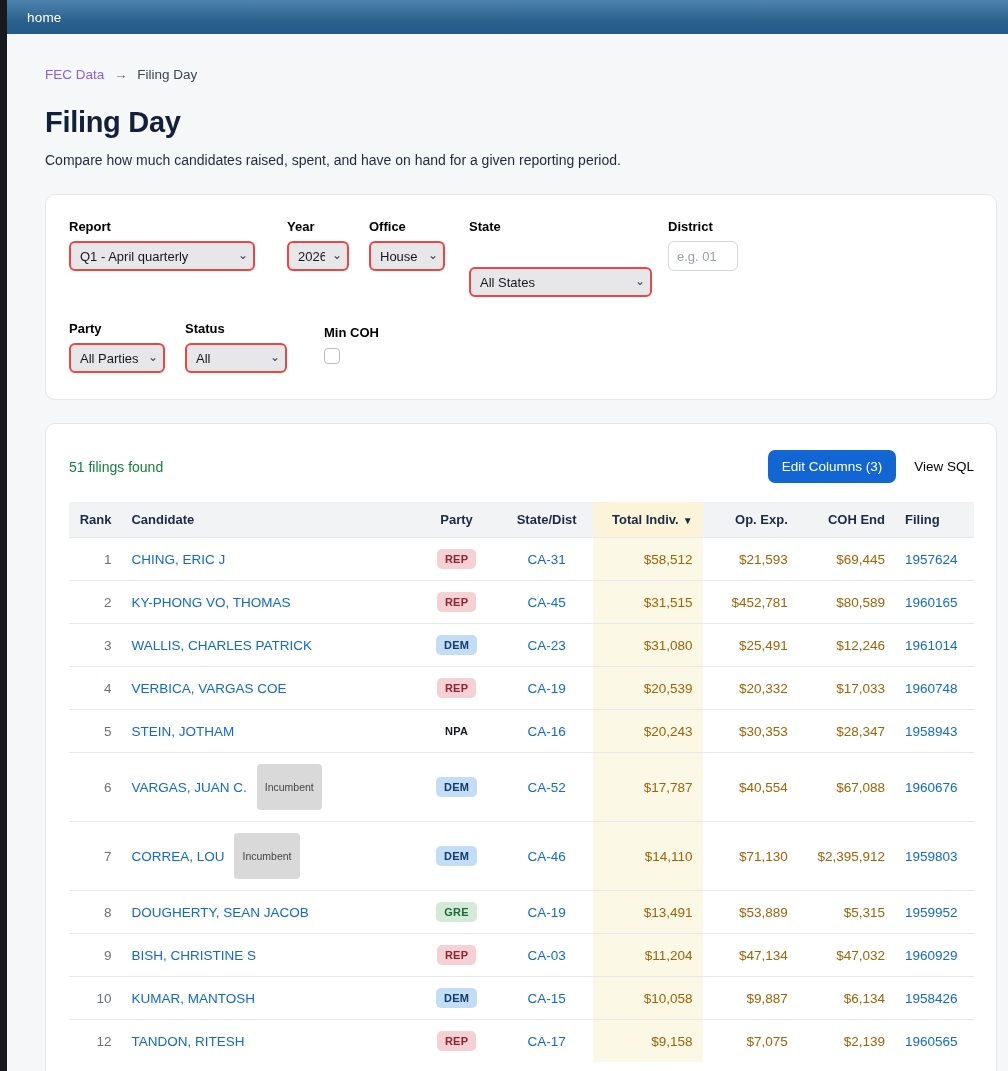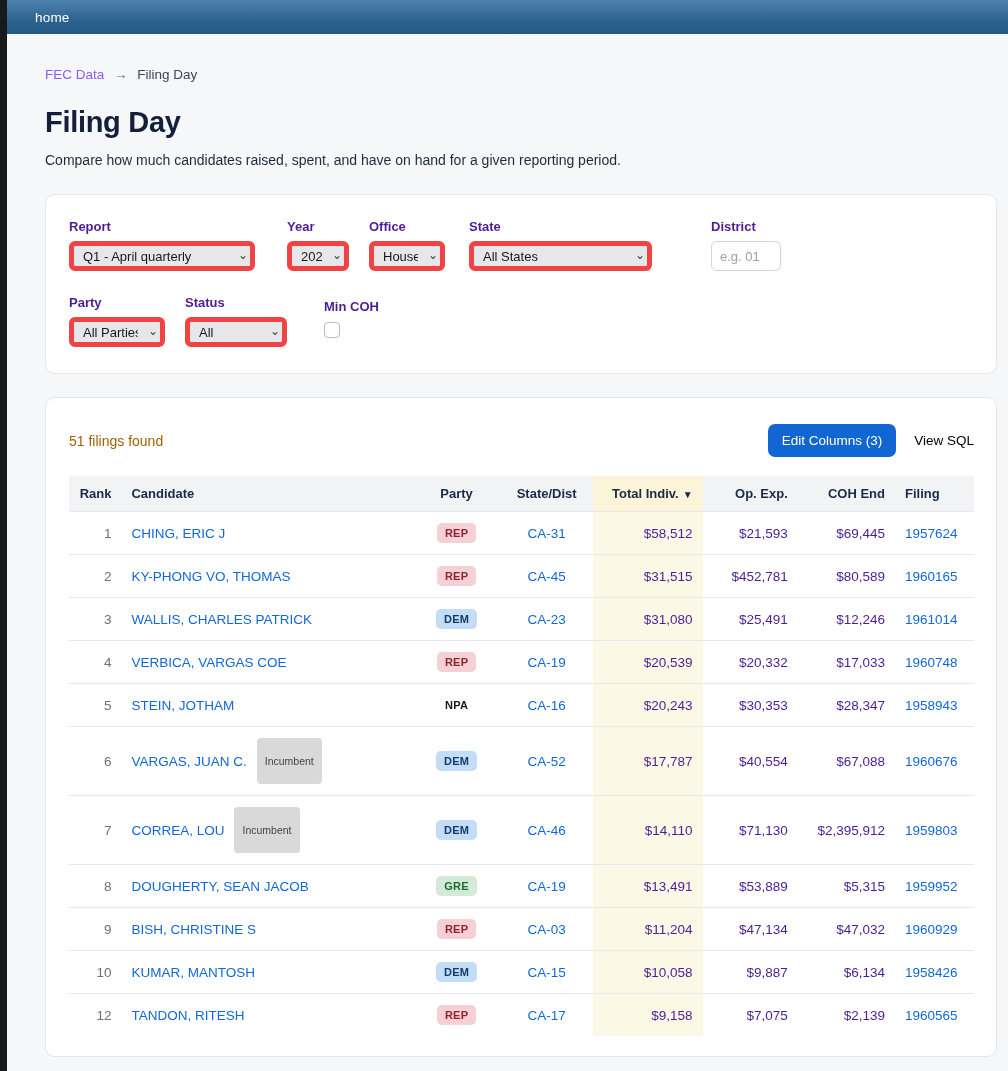--- a/index.html
+++ b/index.html
@@ -13,21 +13,21 @@
   .edge-strip {
     position: absolute; left: 0; top: 0; width: 7px; height: 1071px;
     background: #17191d; z-index: 10;
   }
   
   .topbar {
     margin-left: 7px;
     height: 34px;
     background: linear-gradient(180deg, #4d83ad 0%, #2c628e 60%, #235a88 100%);
     display: flex; align-items: center;
-    padding-left: 28px;
+    padding-left: 20px;
   }
   .topbar a {
     color: #ffffff; font-size: 13.5px; text-decoration: none; letter-spacing: .2px;
   }
   .content { margin-left: 7px; padding: 0 11px 0 38px; }
 
   
   .breadcrumb { margin-top: 33px; font-size: 13.5px; color: #3c4658; }
   .breadcrumb a { color: #8b5cf6; text-decoration: none; }
   .breadcrumb .sep { color: #5a6372; margin: 0 6px; }
@@ -37,39 +37,39 @@
 
   .card {
     background: #ffffff;
     border: 1px solid #e3e6ea;
     border-radius: 10px;
   }
   .filters-card { margin-top: 26px; padding: 24px 23px 26px 23px; }
   .filter-row { display: flex; align-items: flex-start; }
   .filter-row + .filter-row { margin-top: 24px; }
   .field { display: flex; flex-direction: column; }
-  .field label { font-size: 13px; font-weight: 700; color: #4c1d95; margin-bottom: 7px; }
+  .field label { font-size: 13px; font-weight: 700; color: #000000; margin-bottom: 7px; }
   .field-report { width: 186px; margin-right: 32px; }
   .field-year   { width: 62px;  margin-right: 20px; }
   .field-office { width: 76px;  margin-right: 24px; }
-  .field-state  { width: 183px; margin-right: 59px; }
+  .field-state  { width: 183px; margin-right: 16px; gap: 26px; }
   .field-district { width: 70px; }
   .field-party  { width: 96px;  margin-right: 20px; }
   .field-status { width: 102px; margin-right: 37px; }
   .field-mincoh label { margin-top: 4px; margin-bottom: 8px; }
 
   .select-wrap { position: relative; }
   select {
     width: 100%;
     height: 30px;
     font-family: "Liberation Sans", sans-serif;
     font-size: 13px;
     color: #15181d;
     background: #e7e7ea;
-    border: 5px solid #ef4444;
+    border: 2px solid #ef4444;
     border-radius: 6px;
     padding: 0 22px 0 9px;
     appearance: none;
     -webkit-appearance: none;
   }
   .select-wrap .chev {
     position: absolute; right: 7px; top: 7px;
     font-size: 12px; color: #3c3f45; pointer-events: none;
   }
   input.text-input {
@@ -87,21 +87,21 @@
     width: 16px; height: 16px;
     border: 1.5px solid #b9bcc1;
     border-radius: 4px;
     background: #ffffff;
     cursor: pointer;
   }
 
   
   .results-card { margin-top: 23px; padding: 20px 22px 0 23px; height: 660px; overflow: hidden; }
   .results-toolbar { display: flex; align-items: center; margin-top: 6px; }
-  .summary { font-size: 14px; color: #a16207; }
+  .summary { font-size: 14px; color: #15803d; }
   .toolbar-right { margin-left: auto; display: flex; align-items: center; gap: 18px; }
   .btn-primary {
     background: #1266d4; color: #ffffff;
     font-family: "Liberation Sans", sans-serif;
     font-size: 13.5px; font-weight: 400;
     border: none; border-radius: 7px;
     padding: 9px 14px; cursor: pointer;
   }
   .link { color: #000000; font-size: 13.5px; text-decoration: none; cursor: pointer; }
 
@@ -121,21 +121,21 @@
   .col-rank { width: 50px; text-align: right; }
   .col-cand { text-align: left; width: 288px; }
   .col-party { text-align: center; width: 86px; }
   .col-state { text-align: center; width: 92px; }
   .col-total { text-align: right; width: 108px; }
   .col-opexp { text-align: right; width: 94px; }
   .col-coh { text-align: right; width: 96px; }
   .col-filing { text-align: left; width: 78px; }
   td.col-total { background: #fcf8e6; }
   td.col-rank { color: #6a7178; }
-  td.col-total, td.col-opexp, td.col-coh { color: #4c1d95; }
+  td.col-total, td.col-opexp, td.col-coh { color: #a16207; }
   a.cand-link, a.state-link, a.filing-link { color: #1168d8; text-decoration: none; }
   .sort-icon { font-size: 10px; margin-left: 4px; color: #1b2945; }
 
   .badge {
     display: inline-block;
     font-size: 11px; font-weight: 700;
     padding: 4px 8px; border-radius: 5px;
     letter-spacing: .2px;
   }
   .badge-rep { background: #f5d0d5; color: #92222f; }

